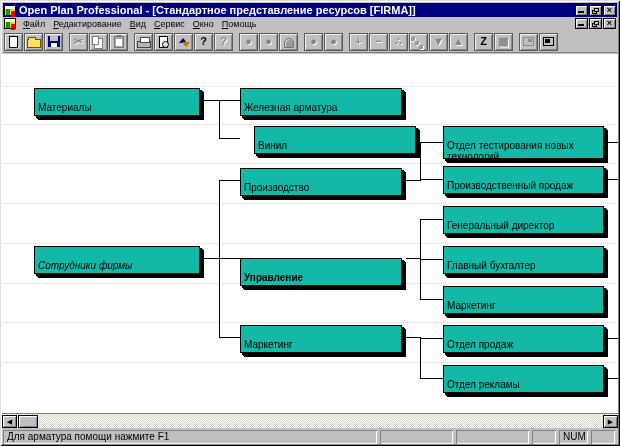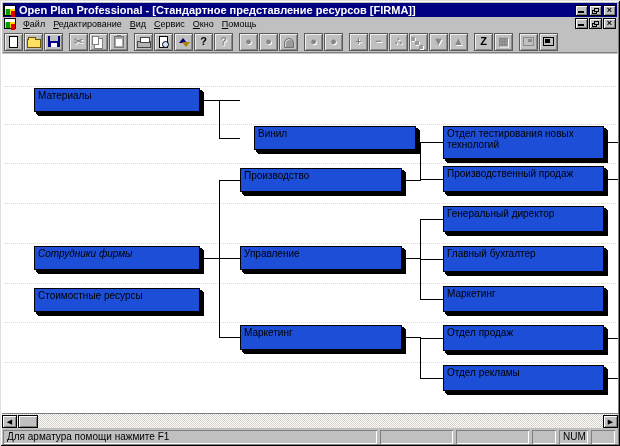--- a/index.html
+++ b/index.html
@@ -83,23 +83,23 @@
   .ic-win2{width:11px;height:9px;border:1px solid #000;background:#c0c0c0;}
   .ic-win2::after{content:"";position:absolute;left:1px;top:1px;width:5px;height:4px;background:#000;}
   
   .client{
     position:absolute;left:2px;top:54px;width:616px;height:359px;
     background:#fff;overflow:hidden;
   }
   .gline{position:absolute;height:0;border-top:1px dotted #d9d9d9;}
   .cline{position:absolute;background:#000;}
   .node{
-    position:absolute;background:#1d4ed8;border:1px solid #000;
+    position:absolute;background:#14b8a6;border:1px solid #000;
     box-shadow:2px 2px 0 #000,3px 3px 0 #000,4px 4px 0 #000;
-    font-size:10px;line-height:11px;color:#000;padding:1px 3px;
+    font-size:10px;line-height:11px;color:#000;padding:13px 3px;
     overflow:hidden;
   }
   
   .hscroll{
     position:absolute;left:2px;right:2px;top:413px;height:15px;
     background:
       repeating-conic-gradient(#fff 0% 25%,#d4d0c8 0% 50%) 0 0/2px 2px;
     border-top:1px solid #808080;
   }
   .sbtn{
@@ -286,24 +286,24 @@
       <div class="cline" style="left: 404px; top: 283px; width: 15px; height: 1px;"></div>
       <div class="cline" style="left: 418px; top: 283px; width: 1px; height: 42px;"></div>
       <div class="cline" style="left: 419px; top: 284px; width: 22px; height: 1px;"></div>
       <div class="cline" style="left: 419px; top: 324px; width: 22px; height: 1px;"></div>
       <div class="cline" style="left: 605px; top: 88px; width: 13px; height: 1px;"></div>
       <div class="cline" style="left: 605px; top: 125px; width: 13px; height: 1px;"></div>
       <div class="cline" style="left: 605px; top: 284px; width: 13px; height: 1px;"></div>
       <div class="cline" style="left: 605px; top: 324px; width: 13px; height: 1px;"></div>
       <div class="node" style="left: 32px; top: 34px; width: 166px; height: 24px;"><span>Материалы</span></div>
       <div class="node" style="left: 32px; top: 192px; width: 166px; height: 24px; font-style: italic;"><span>Сотрудники фирмы</span></div>
-      <div class="node" style="left: 32px; top: 234px; width: 166px; height: 24px;"><span>Стоимостные ресурсы</span></div>
+      <div class="node" style="left: 238px; top: 34px; width: 162px; height: 24px;"><span>Железная арматура</span></div>
       <div class="node" style="left: 238px; top: 72px; width: 162px; height: 24px; margin-left: 14px;"><span>Винил</span></div>
       <div class="node" style="left: 238px; top: 114px; width: 162px; height: 24px;"><span>Производство</span></div>
-      <div class="node" style="left: 238px; top: 192px; width: 162px; height: 24px;"><span>Управление</span></div>
+      <div class="node" style="left: 238px; top: 204px; width: 162px; height: 24px; font-weight: bold;"><span>Управление</span></div>
       <div class="node" style="left: 441px; top: 72px; width: 161px; height: 33px;"><span>Отдел тестирования новых технологий</span></div>
       <div class="node" style="left: 238px; top: 271px; width: 162px; height: 25px;"><span>Маркетинг</span></div>
       <div class="node" style="left: 441px; top: 112px; width: 161px; height: 26px;"><span>Производственный продаж</span></div>
       <div class="node" style="left: 441px; top: 152px; width: 161px; height: 26px;"><span>Генеральный директор</span></div>
       <div class="node" style="left: 441px; top: 192px; width: 161px; height: 26px;"><span>Главный бухгалтер</span></div>
       <div class="node" style="left: 441px; top: 232px; width: 161px; height: 26px;"><span>Маркетинг</span></div>
       <div class="node" style="left: 441px; top: 271px; width: 161px; height: 26px;"><span>Отдел продаж</span></div>
       <div class="node" style="left: 441px; top: 311px; width: 161px; height: 26px;"><span>Отдел рекламы</span></div>
     </div>
 

